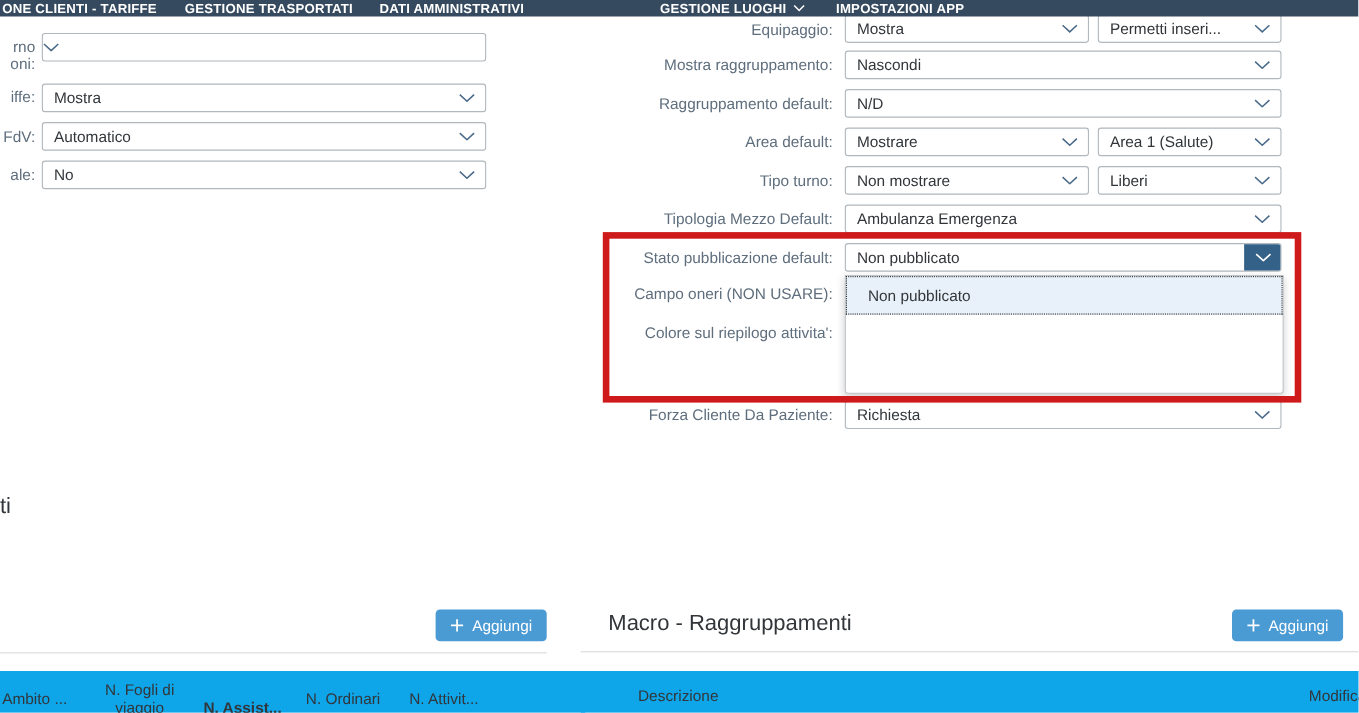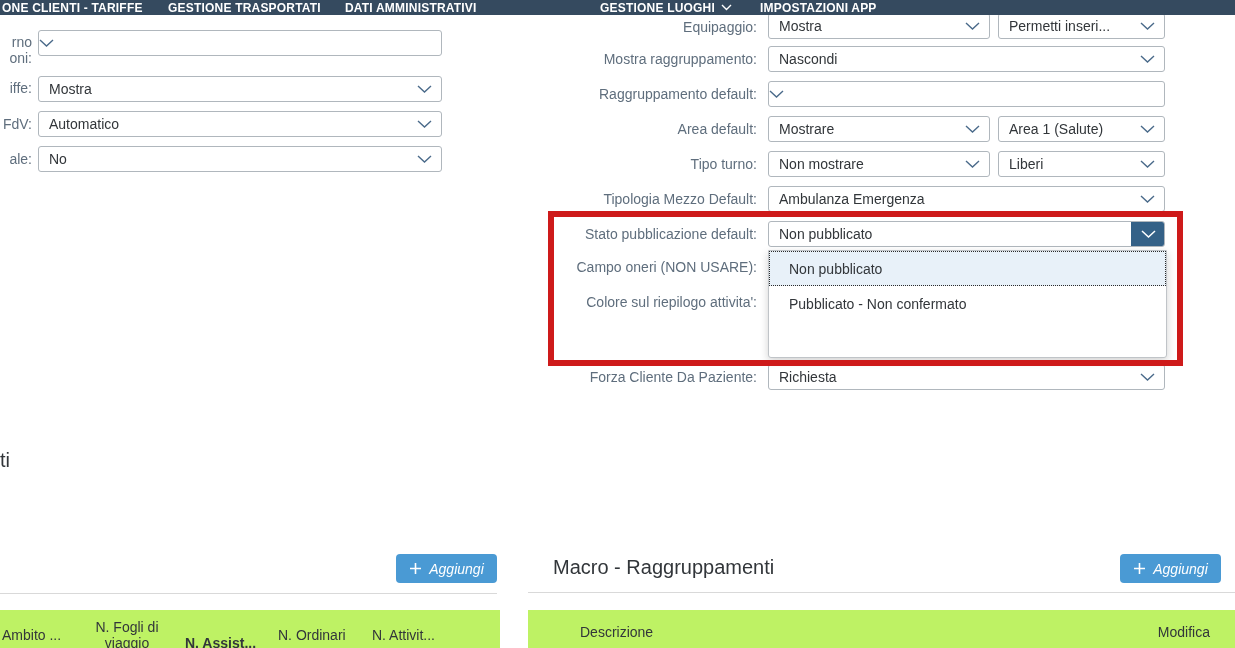--- a/index.html
+++ b/index.html
@@ -62,25 +62,25 @@
     position:absolute;left:548px;top:211px;width:635px;height:155px;
     border:6px solid #ce1a1a;box-sizing:border-box;
     z-index:50;pointer-events:none;
   }
   
   .panel-title{position:absolute;font-size:20px;color:#32363a;white-space:nowrap;}
   .btn-add{
     position:absolute;width:101px;height:29px;background:#4a9ad4;
     border:none;border-radius:4px;color:#ffffff;font-size:14px;
     display:flex;align-items:center;justify-content:center;gap:7px;
-    cursor:pointer;font-family:inherit;font-style:italic;
+    cursor:pointer;font-family:inherit;
   }
   .btn-add .plus svg{display:block;}
   .divider{position:absolute;height:1px;background:#d9d9d9;}
-  .band{position:absolute;background:#bef264;}
+  .band{position:absolute;background:#0ea5e9;padding-left:32px;}
   .col-h{
     position:absolute;font-size:14px;color:#32363a;white-space:nowrap;line-height:16px;
   }
   .col-h.wrap{white-space:normal;text-align:center;}
 </style>
 </head>
 <body>
 
 <div class="navbar">
   <div class="nav-item" style="left:2px;">
@@ -170,20 +170,21 @@
   <span class="sel-text">Nascondi</span>
   <span class="chev">
       <svg width="15" height="8" viewBox="0 0 15 8">
         <path d="M1 1l6.5 6L14 1" fill="none" stroke="currentColor" stroke-width="1.4"></path>
       </svg>
     </span>
 </div>
 
 <div class="lbl lbl-right" style="top:86px;"><span>Raggruppamento default:</span></div>
 <div class="sel" style="left:768px;top:81px;width:395px;">
+  <span class="sel-text">N/D</span>
   <span class="chev">
       <svg width="15" height="8" viewBox="0 0 15 8">
         <path d="M1 1l6.5 6L14 1" fill="none" stroke="currentColor" stroke-width="1.4"></path>
       </svg>
     </span>
 </div>
 
 <div class="lbl lbl-right" style="top:121px;"><span>Area default:</span></div>
 <div class="sel" style="left:768px;top:116px;width:220px;">
   <span class="sel-text">Mostrare</span>
@@ -236,23 +237,20 @@
   <span class="sel-btn">
     <svg width="15" height="8" viewBox="0 0 15 8">
         <path d="M1 1l6.5 6L14 1" fill="none" stroke="#ffffff" stroke-width="1.5"></path>
       </svg>
   </span>
 </div>
 
 <div class="popup">
   <div class="popup-item selected">
       <span>Non pubblicato</span>
-    </div>
-  <div class="popup-item">
-      <span>Pubblicato - Non confermato</span>
     </div>
 </div>
 
 <div class="lbl lbl-right" style="top:259px;"><span>Campo oneri (NON USARE):</span></div>
 <div class="lbl lbl-right" style="top:294px;"><span>Colore sul riepilogo attivita':</span></div>
 
 <div class="lbl lbl-right" style="top:369px;"><span>Forza Cliente Da Paziente:</span></div>
 <div class="sel" style="left:768px;top:364px;width:395px;">
   <span class="sel-text">Richiesta</span>
   <span class="chev">

